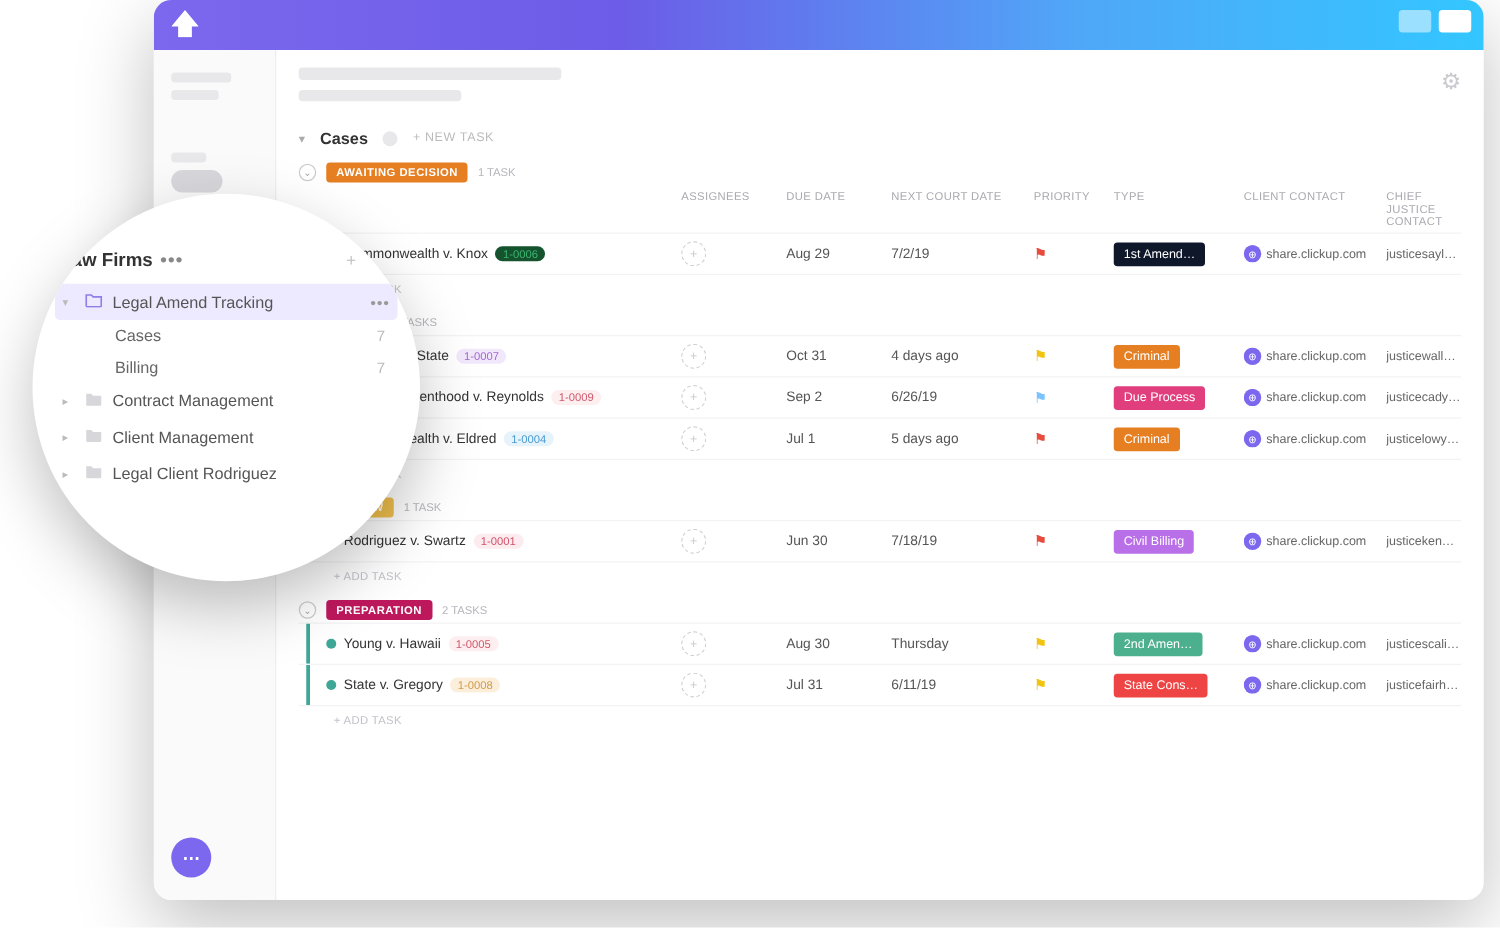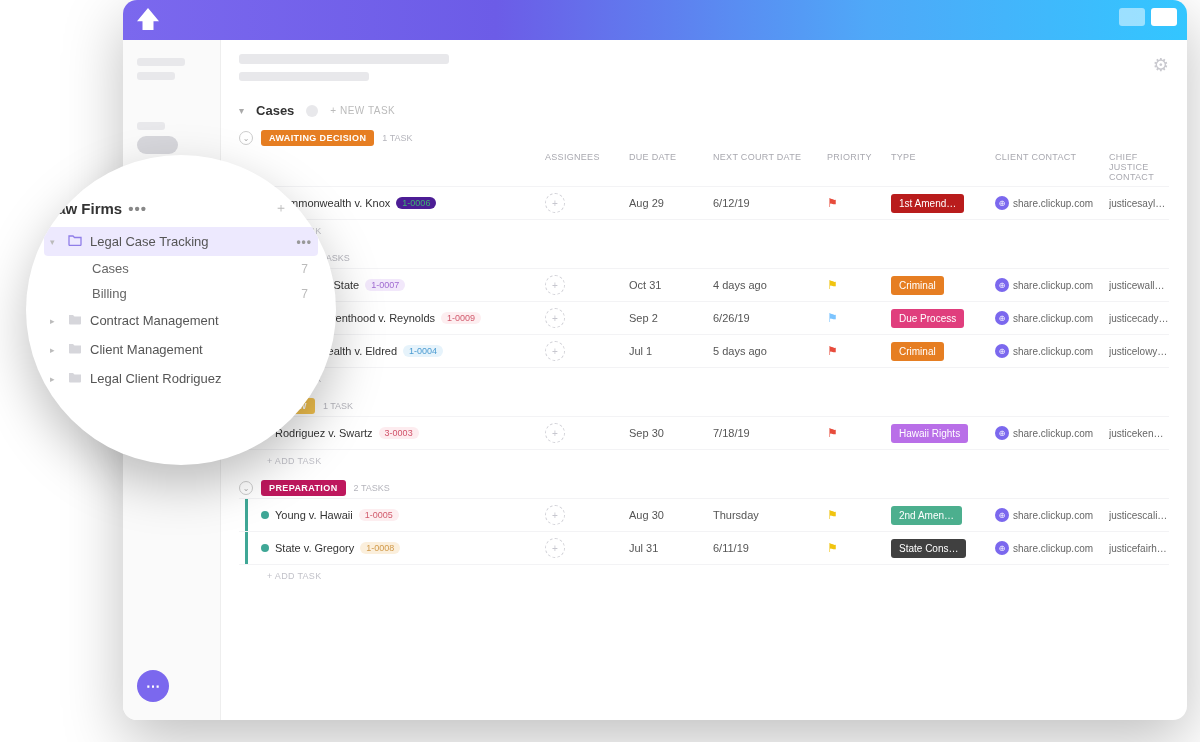--- a/index.html
+++ b/index.html
@@ -204,29 +204,29 @@
               <div>NEXT COURT DATE</div>
               <div>PRIORITY</div>
               <div>TYPE</div>
               <div>CLIENT CONTACT</div>
               <div>CHIEF JUSTICE CONTACT</div>
             </div>
             <div class="task-row" style="--accent: #E67E22;">
       <div class="task-name">
         <span class="dot"></span>
         <span>Commonwealth v. Knox</span>
-        <span class="task-id" style="background:#4c1d95;color:#3cb371">1-0006</span>
+        <span class="task-id" style="background:#14532d;color:#3cb371">1-0006</span>
       </div>
       <div>
                 <div class="assignee-placeholder">+</div>
               </div>
       <div>Aug 29</div>
-      <div>6/12/19</div>
+      <div>7/2/19</div>
       <div class="flag" style="color:#e74c3c">⚑</div>
-      <div><span class="type-chip" style="background:#b91c1c">1st Amend…</span></div>
+      <div><span class="type-chip" style="background:#0f172a">1st Amend…</span></div>
       <div class="contact">
                 <span class="ico">⊕</span>
                 <span class="txt">share.clickup.com</span>
               </div>
       <div class="justice">justicesaylor@example.com</div>
     </div>
             <div class="add-task">+ ADD TASK</div>
           </div>
           <div class="group-section">
             <div class="group-header">
@@ -296,29 +296,29 @@
           <div class="group-section">
             <div class="group-header">
     <span class="collapse">⌄</span>
     <span class="status-badge" style="background:#F2C14E">REVIEW</span>
     <span class="task-count">1 TASK</span>
   </div>
             <div class="task-row" style="--accent: #F2C14E;">
       <div class="task-name">
         <span class="dot"></span>
         <span>Rodriguez v. Swartz</span>
-        <span class="task-id" style="background:#fdecef;color:#d1526a">3-0003</span>
-      </div>
-      <div>
-                <div class="assignee-placeholder">+</div>
-              </div>
-      <div>Sep 30</div>
+        <span class="task-id" style="background:#fdecef;color:#d1526a">1-0001</span>
+      </div>
+      <div>
+                <div class="assignee-placeholder">+</div>
+              </div>
+      <div>Jun 30</div>
       <div>7/18/19</div>
       <div class="flag" style="color:#e74c3c">⚑</div>
-      <div><span class="type-chip" style="background:#B96FE8">Hawaii Rights</span></div>
+      <div><span class="type-chip" style="background:#B96FE8">Civil Billing</span></div>
       <div class="contact">
                 <span class="ico">⊕</span>
                 <span class="txt">share.clickup.com</span>
               </div>
       <div class="justice">justicekennedy@example.com</div>
     </div>
             <div class="add-task">+ ADD TASK</div>
           </div>
           <div class="group-section">
             <div class="group-header">
@@ -350,21 +350,21 @@
         <span class="dot"></span>
         <span>State v. Gregory</span>
         <span class="task-id" style="background:#fbefdc;color:#d19a4a">1-0008</span>
       </div>
       <div>
                 <div class="assignee-placeholder">+</div>
               </div>
       <div>Jul 31</div>
       <div>6/11/19</div>
       <div class="flag" style="color:#f1c40f">⚑</div>
-      <div><span class="type-chip" style="background:#404040">State Cons…</span></div>
+      <div><span class="type-chip" style="background:#ef4444">State Cons…</span></div>
       <div class="contact">
                 <span class="ico">⊕</span>
                 <span class="txt">share.clickup.com</span>
               </div>
       <div class="justice">justicefairhurst@example.com</div>
     </div>
             <div class="add-task">+ ADD TASK</div>
           </div>
         </div>
     </div>
@@ -381,21 +381,21 @@
       <span>＋</span>
       <span>🔍︎</span>
     </div>
   </div>
   <div id="zoom-folders">
       <div class="folder-row selected">
     <span class="caret">▾</span>
     <span class="folder-ico"><svg width="14" height="12" viewBox="0 0 14 12">
             <path d="M1 2 h4 l1.5 1.5 H13 v7 a1 1 0 0 1 -1 1 H2 a1 1 0 0 1 -1 -1 Z" fill="none" stroke="#8f7de8" stroke-width="1.3"></path>
           </svg></span>
-    <span>Legal Case Tracking</span>
+    <span>Legal Amend Tracking</span>
     <span class="more">•••</span>
   </div>
       <div class="sub-row">
         <span>Cases</span>
         <span class="count">7</span>
       </div>
       <div class="sub-row">
         <span>Billing</span>
         <span class="count">7</span>
       </div>

